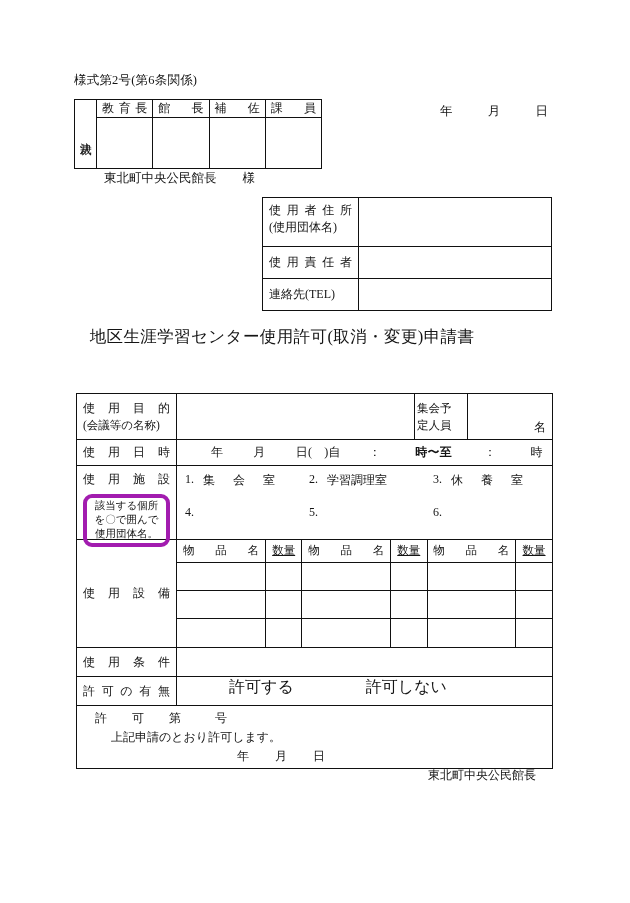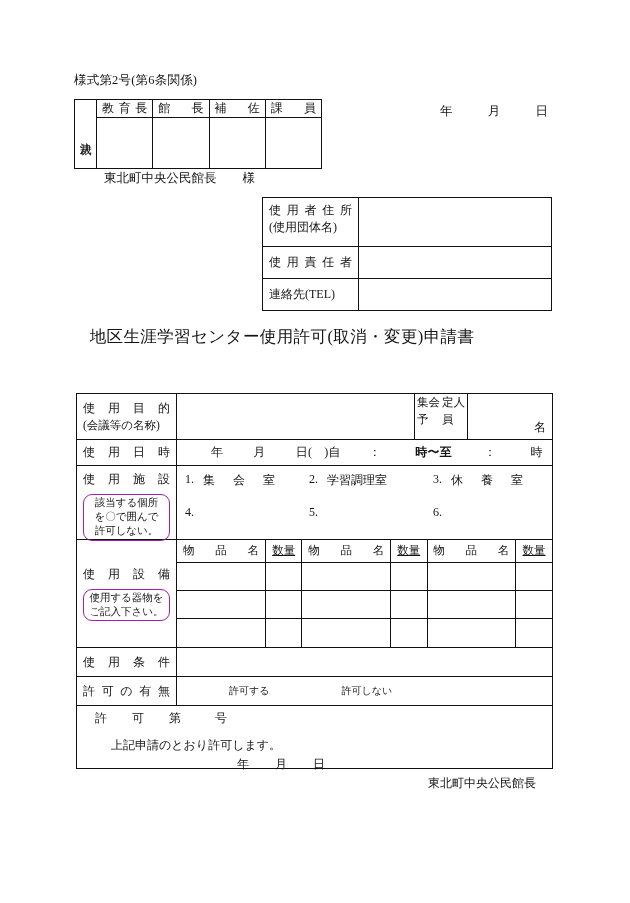--- a/index.html
+++ b/index.html
@@ -189,21 +189,21 @@
   .row-purpose .mt-lbl .sub { font-size: 11.5px; }
   .people-lbl {
     width: 54px;
     flex: 0 0 54px;
     border-left: 1px solid #111;
     border-right: 1px solid #111;
     box-sizing: border-box;
     font-size: 11.5px;
     line-height: 1.45;
     display: flex;
-    flex-direction: row;
+    flex-direction: column;
     justify-content: center;
     padding-left: 2px;
   }
   .people-val {
     width: 84px;
     flex: 0 0 84px;
     box-sizing: border-box;
     display: flex;
     align-items: flex-end;
     justify-content: flex-end;
@@ -230,21 +230,21 @@
   .dt-line .g6 { margin-right: 32px; font-weight: bold; }
 
   
   .row-facility { height: 74px; }
   .row-facility .mt-lbl {
     justify-content: flex-start;
     padding-top: 5px;
   }
   .note-box {
     margin-top: 6px;
-    border: 1px solid #a21caf;
+    border: 4px solid #a21caf;
     border-radius: 9px;
     font-size: 10.5px;
     line-height: 1.35;
     padding: 1px 2px;
     text-align: center;
   }
   .facility-grid {
     height: 100%;
     padding: 6px 0 0 8px;
     box-sizing: border-box;
@@ -294,38 +294,37 @@
   
   .row-cond { height: 29px; }
   .row-cond .mt-lbl { justify-content: center; }
 
   
   .row-perm { height: 29px; }
   .row-perm .mt-lbl { justify-content: center; }
   .perm-opts {
     height: 100%;
     display: flex;
-    align-items: center;
     padding-left: 52px;
-    font-size: 10px;
+    font-size: 16px;
   }
   .perm-opts .opt1 { margin-right: 72px; }
 
   
   .row-approve {
     display: block;
     height: 62px;
     padding: 4px 10px 0 10px;
     box-sizing: border-box;
     font-size: 12px;
     position: relative;
   }
   .ap-line1 { padding-left: 8px; }
   .ap-line1 .spread { display: inline-flex; width: 86px; vertical-align: baseline; }
-  .ap-line2 { padding-left: 24px; margin-top: 10px; }
+  .ap-line2 { padding-left: 24px; margin-top: 2px; }
   .ap-line3 { padding-left: 150px; margin-top: 2px; }
   .ap-line3 .spread { display: inline-flex; width: 88px; }
   .ap-line4 { text-align: right; margin-top: 2px; padding-right: 6px; }
 
   
   .footnote {
     left: 74px;
     top: 788px;
     font-size: 12px;
   }
@@ -483,21 +482,21 @@
             <span class="spread">
               <span>使</span>
               <span>用</span>
               <span>施</span>
               <span>設</span>
             </span>
           </div>
         <div class="note-box">
           <div>該当する個所</div>
           <div>を〇で囲んで</div>
-          <div>許可しない。</div>
+          <div>使用団体名。</div>
         </div>
       </div>
       <div class="mt-val">
         <div class="facility-grid">
           <div class="facility-line">
             <div class="facility-item">
               <span class="num">1.</span>
               <span class="nm">
                   <span class="spread">
                     <span>集</span>
@@ -542,24 +541,20 @@
     <div class="mt-row row-equip">
       <div class="mt-lbl">
         <div>
             <span class="spread">
               <span>使</span>
               <span>用</span>
               <span>設</span>
               <span>備</span>
             </span>
           </div>
-        <div class="note-box">
-          <div>使用する器物を</div>
-          <div>ご記入下さい。</div>
-        </div>
       </div>
       <div class="mt-val">
         <table class="equip-table">
           <thead>
             <tr>
               <th class="name">
                   <span class="spread">
                     <span>物</span>
                     <span>品</span>
                     <span>名</span>

